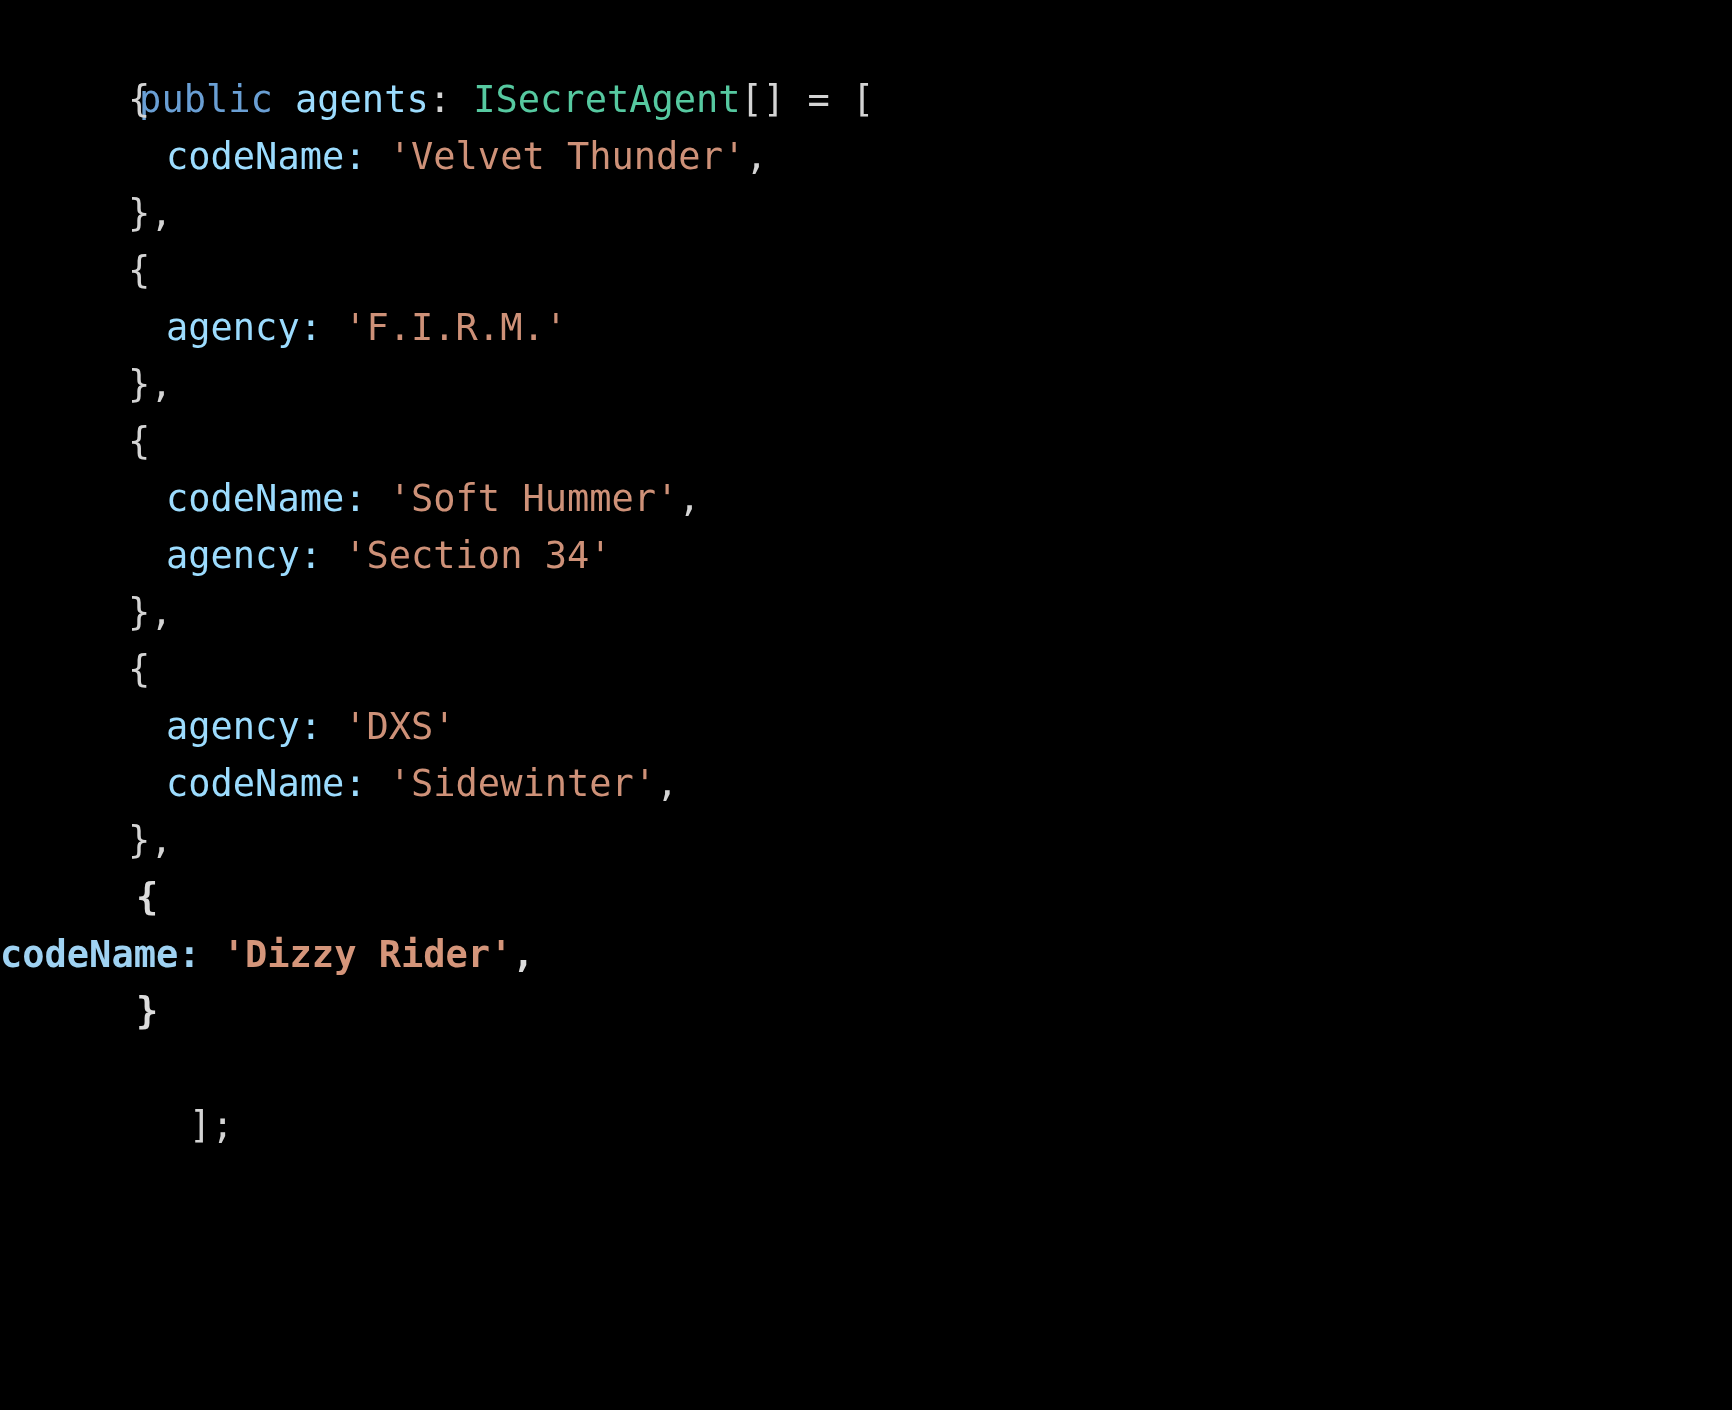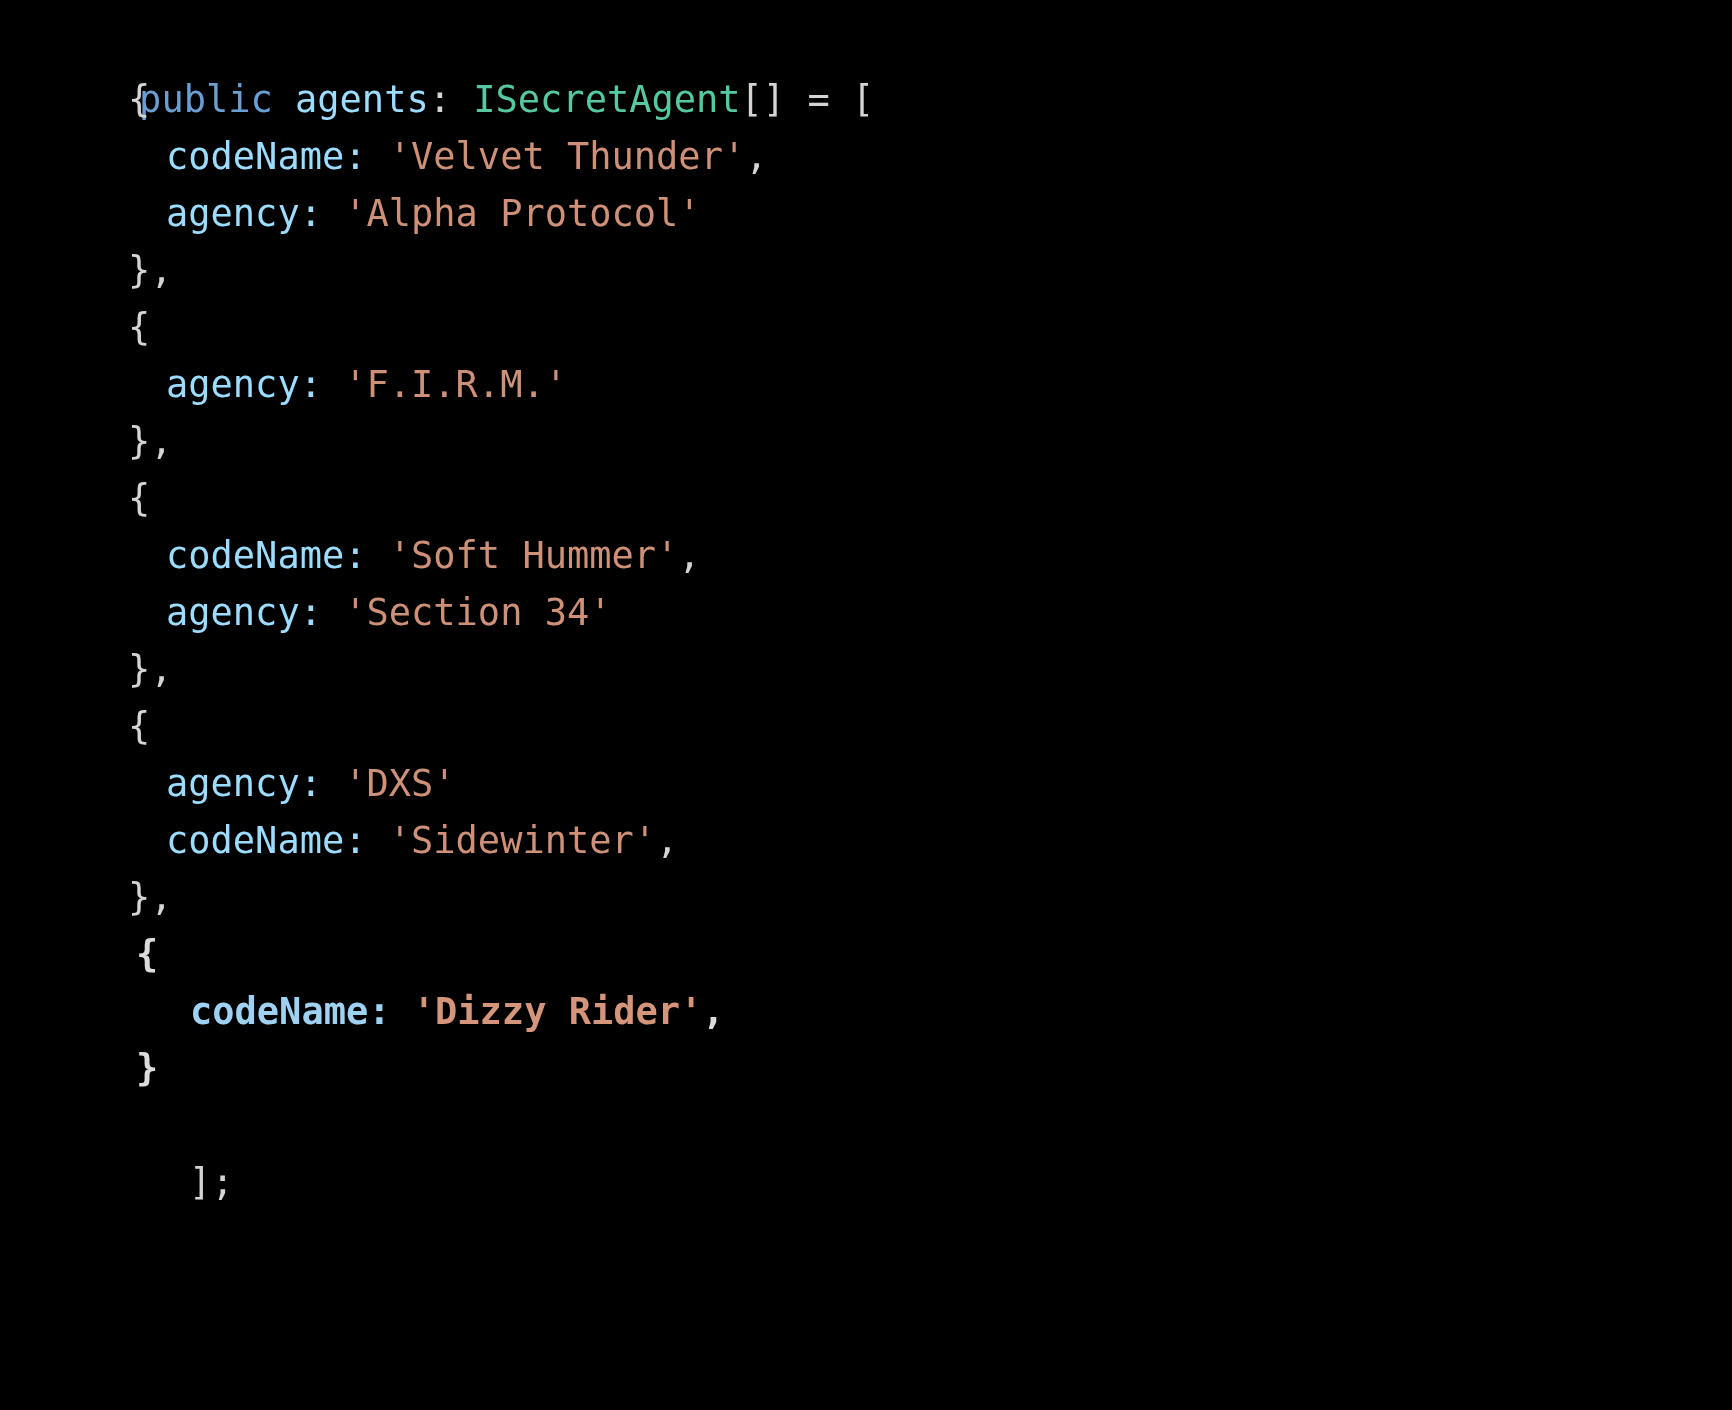--- a/index.html
+++ b/index.html
@@ -34,21 +34,21 @@
   }
 
   
   .ind-0 { padding-left: 50px; }
   .ind-1 { padding-left: 128px; }
   .ind-2 { padding-left: 166px; }
   .ind-close { padding-left: 100px; }
 
   
   .ind-1b { padding-left: 136px; }
-  .ind-2b { padding-left: 190px; }
+  .ind-2b { }
 
   .tok { white-space: pre; }
 
   .t-keyword  { color: #6a9fd4; }
   .t-varname  { color: #9cdcfe; }
   .t-type     { color: #56c9a0; }
   .t-prop     { color: #9cdcfe; }
   .t-string   { color: #ce9178; }
   .t-punct    { color: #d4d4d4; }
   .t-operator { color: #d4d4d4; }
@@ -63,21 +63,20 @@
 
 <div id="code-surface">
 
   <div class="code-line ind-0">
     <span class="tok t-keyword">public</span><span class="tok t-punct"> </span><span class="tok t-varname">agents</span><span class="tok t-punct">: </span><span class="tok t-type">ISecretAgent</span><span class="tok t-punct">[]</span><span class="tok t-operator"> = </span><span class="tok t-punct">[</span>
   </div>
 
   <div id="agent-block-host">
       <div class="code-line ind-1"><span class="tok t-punct">{</span></div>
       <div class="code-line ind-2"><span class="tok t-prop">codeName:</span><span class="tok t-punct"> </span><span class="tok t-string">'Velvet Thunder'</span><span class="tok t-punct">,</span></div>
-      <div class="code-line ind-2"><span class="tok t-prop">agency:</span><span class="tok t-punct"> </span><span class="tok t-string">'Alpha Protocol'</span></div>
       <div class="code-line ind-1"><span class="tok t-punct">},</span></div>
       <div class="code-line ind-1"><span class="tok t-punct">{</span></div>
       <div class="code-line ind-2"><span class="tok t-prop">agency:</span><span class="tok t-punct"> </span><span class="tok t-string">'F.I.R.M.'</span></div>
       <div class="code-line ind-1"><span class="tok t-punct">},</span></div>
       <div class="code-line ind-1"><span class="tok t-punct">{</span></div>
       <div class="code-line ind-2"><span class="tok t-prop">codeName:</span><span class="tok t-punct"> </span><span class="tok t-string">'Soft Hummer'</span><span class="tok t-punct">,</span></div>
       <div class="code-line ind-2"><span class="tok t-prop">agency:</span><span class="tok t-punct"> </span><span class="tok t-string">'Section 34'</span></div>
       <div class="code-line ind-1"><span class="tok t-punct">},</span></div>
       <div class="code-line ind-1"><span class="tok t-punct">{</span></div>
       <div class="code-line ind-2"><span class="tok t-prop">agency:</span><span class="tok t-punct"> </span><span class="tok t-string">'DXS'</span></div>

